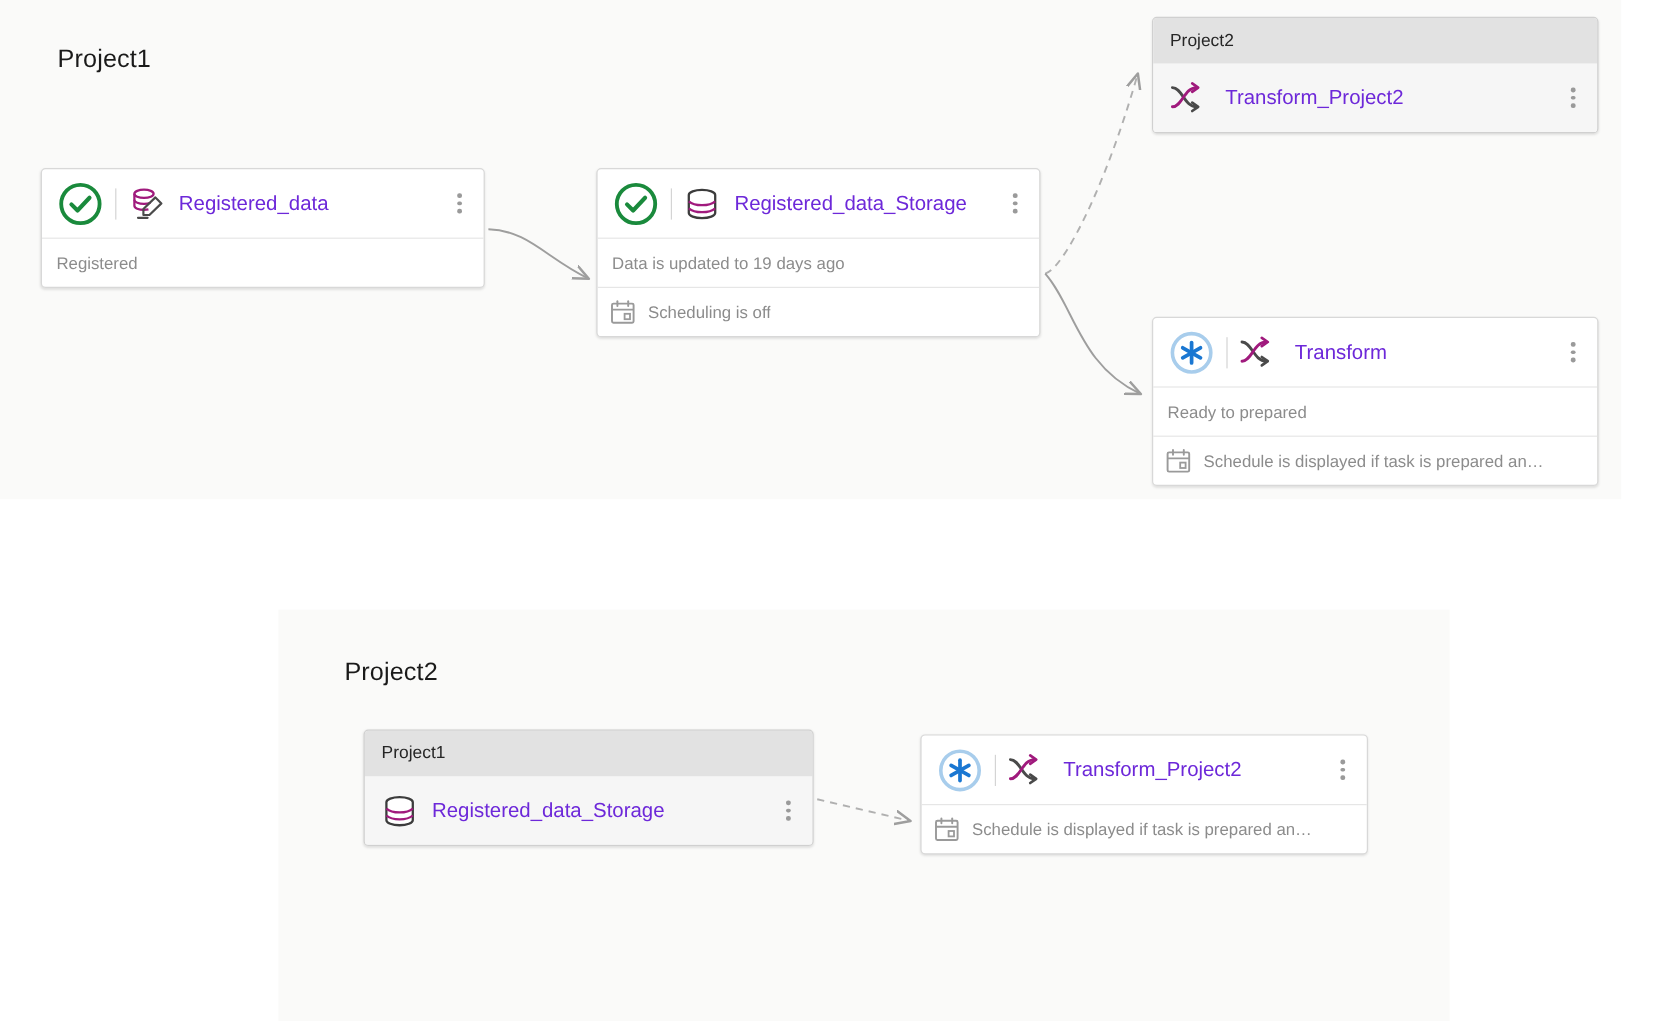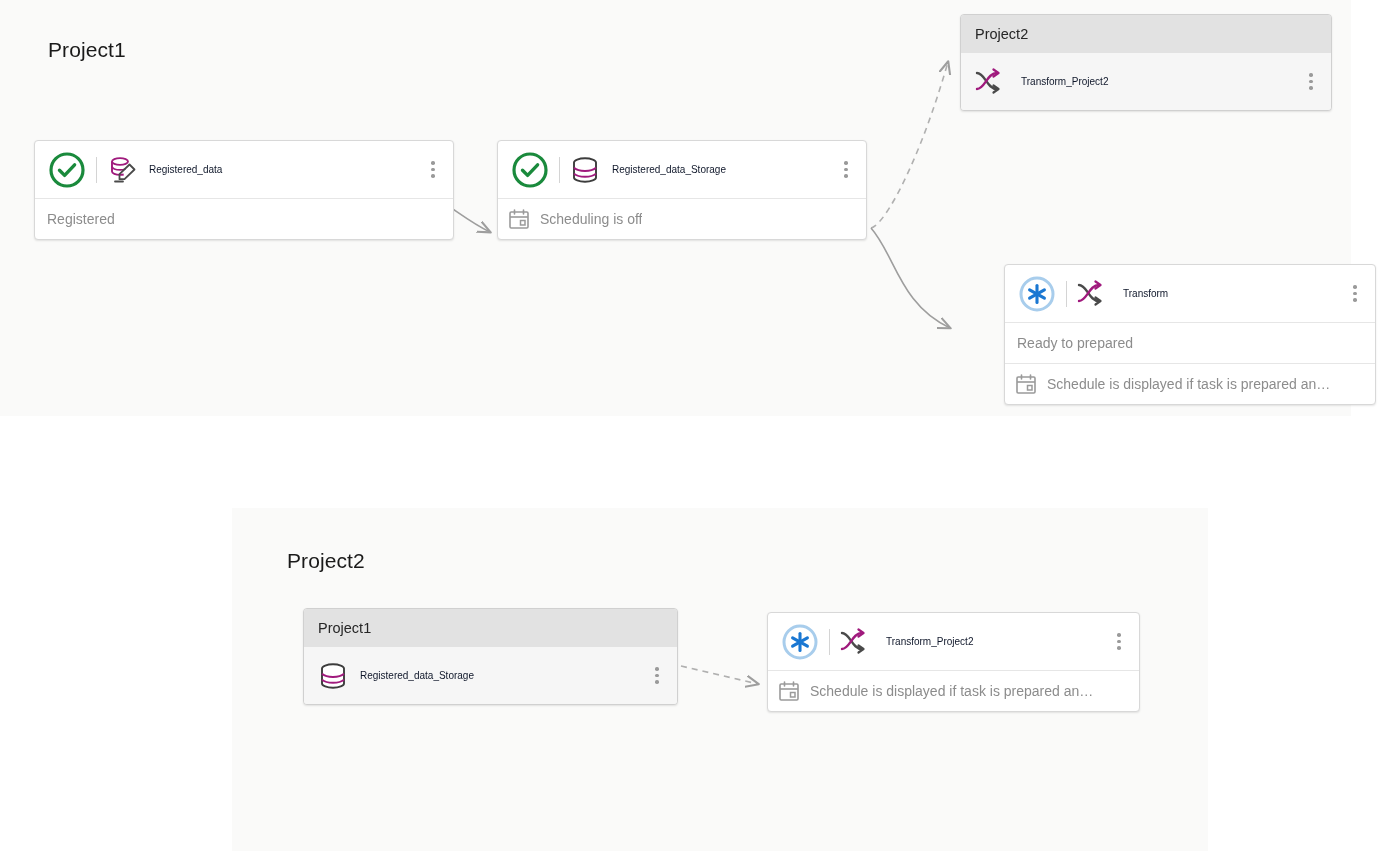--- a/index.html
+++ b/index.html
@@ -59,22 +59,22 @@
     padding: 0 12px;
     font-size: 14px;
     color: #8c8c8c;
     white-space: nowrap;
     overflow: hidden;
   }
   .card-row.with-icon { padding-left: 10px; text-align: center; }
   .card-row .row-text { overflow: hidden; text-overflow: ellipsis; white-space: nowrap; }
 
   .node-title {
-    font-size: 10px;
-    color: #0f172a;
+    font-size: 17px;
+    color: #6d28d9;
     white-space: nowrap;
     overflow: hidden;
     text-overflow: ellipsis;
     flex: 1;
   }
 
   .vsep {
     width: 1px;
     height: 26px;
     background: #d4d4d4;
@@ -163,21 +163,21 @@
 
     <path d="M407,191 C440,192 455,215 490,232" fill="none" stroke="#9e9e9e" stroke-width="1.6" marker-end="url(#ah)"></path>
 
     <path d="M871,228 C885,225 920,160 948,62" fill="none" stroke="#b0b0b0" stroke-width="1.6" stroke-dasharray="6 5" marker-end="url(#ah)"></path>
 
     <path d="M871,228 C895,255 900,305 950,328" fill="none" stroke="#9e9e9e" stroke-width="1.6" marker-end="url(#ah)"></path>
 
     <path d="M681,666 L758,684" fill="none" stroke="#b0b0b0" stroke-width="1.6" stroke-dasharray="6 5" marker-end="url(#ah)"></path>
   </svg>
 
-  <div class="card" style="left:34px; top:140px; width:420px;">
+  <div class="card" style="left:34px; top:140px; width:370px;">
     <div class="card-head">
       <span class="icon ic-check">
         <svg viewBox="0 0 40 40" width="40" height="40">
           <circle cx="20" cy="20" r="16" fill="none" stroke="#1a8a3c" stroke-width="3.2"></circle>
           <path d="M12.5,20.3 L17.6,25.4 L27.6,14.8" fill="none" stroke="#1a8a3c" stroke-width="3.4" stroke-linecap="round" stroke-linejoin="round"></path>
         </svg>
       </span>
       <span class="vsep"></span>
       <span class="icon ic-dbpen">
         <svg viewBox="0 0 32 30" width="32" height="30">
@@ -216,20 +216,23 @@
           <path d="M4,18.6 c2.4,2.2 6.6,3.2 11,3.2 c4.4,0 8.6,-1 11,-3.2" fill="none" stroke="#a01a7d" stroke-width="1.9"></path>
         </svg>
       </span>
       <span class="node-title">Registered_data_Storage</span>
       <span class="kebab">
         <i></i>
           <i></i>
           <i></i>
       </span>
     </div>
+    <div class="card-row">
+      <span class="row-text">Data is updated to 19 days ago</span>
+    </div>
     <div class="card-row with-icon">
       <span class="icon ic-cal">
         <svg viewBox="0 0 22 22" width="22" height="22">
           <rect x="2" y="4" width="18" height="16" rx="1.2" fill="none" stroke="#9a9a9a" stroke-width="1.6"></rect>
           <path d="M2,9 L20,9" stroke="#9a9a9a" stroke-width="1.6"></path>
           <path d="M6.5,2 L6.5,6" stroke="#9a9a9a" stroke-width="1.6" stroke-linecap="round"></path>
           <path d="M15.5,2 L15.5,6" stroke="#9a9a9a" stroke-width="1.6" stroke-linecap="round"></path>
           <rect x="12.5" y="12.5" width="4.5" height="4.5" fill="none" stroke="#9a9a9a" stroke-width="1.5"></rect>
         </svg>
       </span>
@@ -252,21 +255,21 @@
       </span>
       <span class="node-title">Transform_Project2</span>
       <span class="kebab">
         <i></i>
           <i></i>
           <i></i>
       </span>
     </div>
   </div>
 
-  <div class="card" style="left:960px; top:264px; width:372px;margin-left:44px;">
+  <div class="card" style="left:960px; top:264px; width:372px;">
     <div class="card-head">
       <span class="icon ic-star">
         <svg viewBox="0 0 40 40" width="40" height="40">
           <circle cx="20" cy="20" r="16" fill="#ffffff" stroke="#a8cdec" stroke-width="3"></circle>
           <g stroke="#1a77d2" stroke-width="3.1" stroke-linecap="round">
             <path d="M20,11.5 L20,28.5"></path>
             <path d="M12.6,15.8 L27.4,24.2"></path>
             <path d="M12.6,24.2 L27.4,15.8"></path>
           </g>
         </svg>

